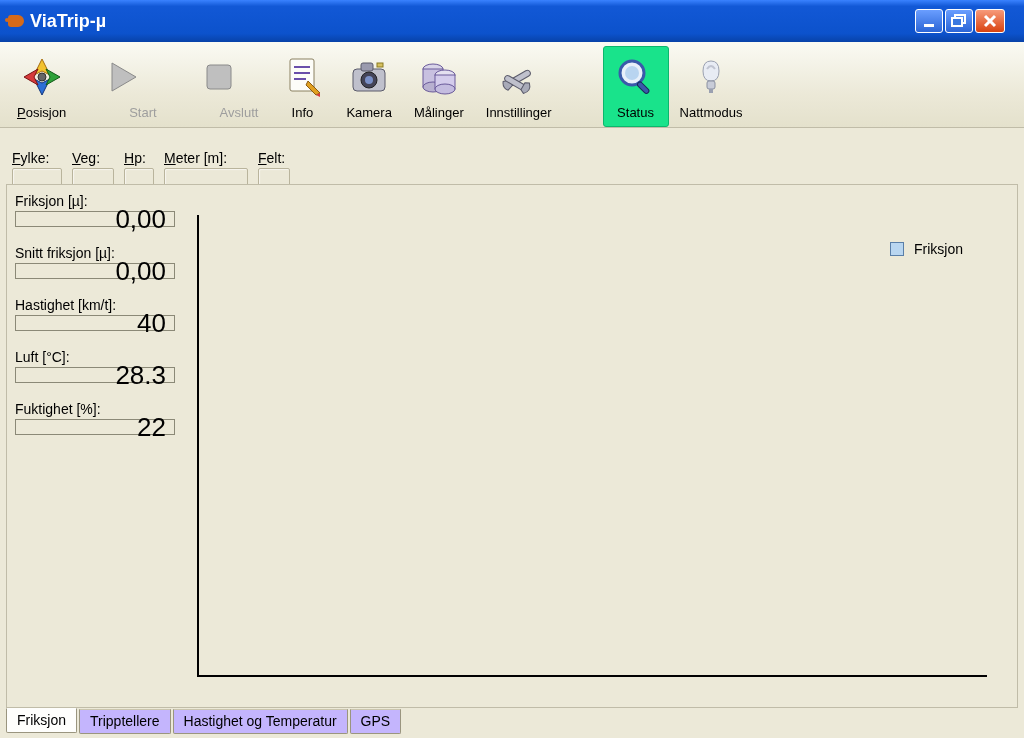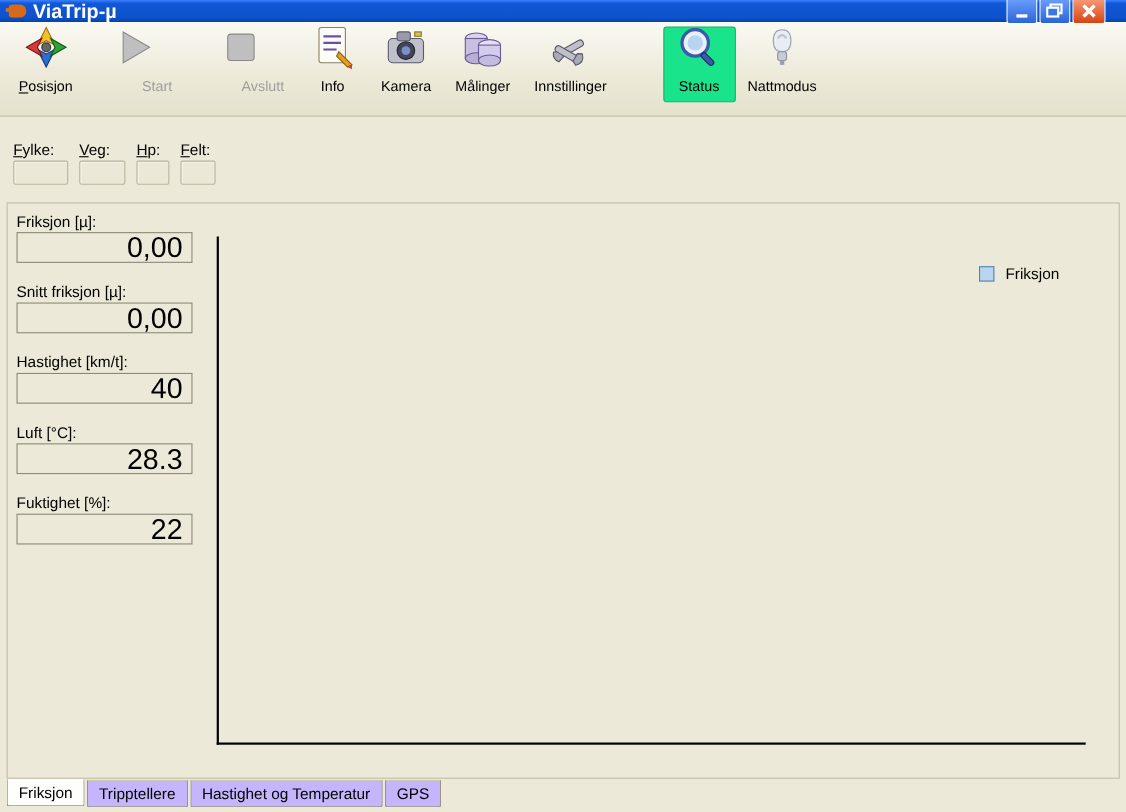--- a/index.html
+++ b/index.html
@@ -1,29 +1,29 @@
 <!DOCTYPE html>
 <html><head>
 <meta charset="utf-8">
 <style>
   * { margin:0; padding:0; box-sizing:border-box; }
   body { font-family:Tahoma, Arial, sans-serif; font-size:13px; background:#ece9d8; width:1024px; height:738px; overflow:hidden; }
 
   
-  .titlebar { height:20px; background:linear-gradient(to bottom,#3a82ff 0%,#1258d6 15%,#0c52cc 80%,#0842a8 100%); display:flex; align-items:center; padding:0 19px 0 8px; color:#fff; font-weight:bold; font-size:18px; }
+  .titlebar { height:42px; background:linear-gradient(to bottom,#3a82ff 0%,#1258d6 15%,#0c52cc 80%,#0842a8 100%); display:flex; align-items:center; padding:0 19px 0 8px; color:#fff; font-weight:bold; font-size:18px; }
   .titlebar .app-icon { width:16px; height:12px; margin-right:6px; background:#d66a1a; border-radius:4px 8px 8px 4px; position:relative; }
   .titlebar .app-icon::before { content:""; position:absolute; left:-3px; top:3px; width:4px; height:4px; background:#d66a1a; border-radius:50%; }
   .titlebar .spacer { flex:1; }
   .titlebar .winbtn { width:28px; height:24px; margin-left:2px; border:1px solid #fff; border-radius:3px; display:flex; align-items:center; justify-content:center; color:#fff; }
   .winbtn.min, .winbtn.max { background:linear-gradient(to bottom,#6a9eff,#2b65d6); }
   .winbtn.close { background:linear-gradient(to bottom,#f79a7a,#d94310); width:30px; }
   .winbtn svg { display:block; }
 
   
-  .toolbar { height:86px; background:linear-gradient(to bottom,#fafaf3 0%,#ece9d8 60%,#e4e1cc 100%); display:flex; align-items:stretch; padding:4px 6px 12px 6px; border-bottom:1px solid #c0bca8; }
+  .toolbar { height:86px; background:linear-gradient(to bottom,#fafaf3 0%,#ece9d8 60%,#e4e1cc 100%); display:flex; align-items:stretch; padding:4px 6px 0 6px; border-bottom:1px solid #c0bca8; }
   .tbtn { display:flex; flex-direction:column; align-items:center; justify-content:flex-end; padding:2px 10px 6px 10px; border:1px solid transparent; border-radius:3px; cursor:pointer; }
   .tbtn .ticon { width:44px; height:44px; display:flex; align-items:center; justify-content:center; position:relative; }
   .tbtn .tlabel { margin-top:6px; white-space:nowrap; }
   .tbtn.disabled .tlabel { color:#9e9e9e;margin-left:41px; }
   .tbtn.active { background:#19e38b; border-color:#0cb66d;margin-left:40px; }
   .tbtn .underline { text-decoration:underline; }
 
   
   .fieldbar { display:flex; gap:10px; padding:6px 12px 4px 12px;margin-top:16px; }
   .fgroup { display:flex; flex-direction:column; }
@@ -36,21 +36,21 @@
   .fbox.w-meter { width:84px; }
   .fbox.w-felt { width:32px; }
 
   
   .main { position:absolute; left:6px; right:6px; top:184px; bottom:30px; border:1px solid #c0bca8; background:#ece9d8; }
 
   
   .measure-stack { position:absolute; left:8px; top:8px; width:160px; }
   .mgroup { margin-bottom:18px; }
   .mgroup .mlabel { font-size:14px; margin-bottom:2px; }
-  .mgroup .mval { height:28px; border:1px solid #8b8977; background:#ece9d8; display:flex; align-items:center; justify-content:flex-end; padding:0 8px; font-size:26px; font-family:Arial,sans-serif; }
+  .mgroup .mval { height:16px; border:1px solid #8b8977; background:#ece9d8; display:flex; align-items:center; justify-content:flex-end; padding:0 8px; font-size:26px; font-family:Arial,sans-serif; }
 
   
   .chart { position:absolute; left:190px; top:30px; right:30px; bottom:30px; border-left:2px solid #000; border-bottom:2px solid #000; }
 
   
   .legend { position:absolute; right:54px; top:56px; display:flex; align-items:center; gap:10px; font-size:14px; }
   .legend .lswatch { width:14px; height:14px; border:1px solid #5a7fa8; background:#b9d6f0; }
 
   
   .tabs { position:absolute; left:6px; bottom:4px; display:flex; gap:2px; }
@@ -205,20 +205,24 @@
   </div>
   <div class="fgroup">
     <div class="flabel"><span class="underline">V</span><span>eg:</span></div>
     <div class="fbox w-veg"></div>
   </div>
   <div class="fgroup">
     <div class="flabel"><span class="underline">H</span><span>p:</span></div>
     <div class="fbox w-hp"></div>
   </div>
   <div class="fgroup">
+    <div class="flabel"><span class="underline">M</span><span>eter [m]:</span></div>
+    <div class="fbox w-meter"></div>
+  </div>
+  <div class="fgroup">
     <div class="flabel"><span class="underline">F</span><span>elt:</span></div>
     <div class="fbox w-felt"></div>
   </div>
 </div>
 
 <div class="main">
 
   <div class="measure-stack">
     <div class="mgroup">
       <div class="mlabel">Friksjon [µ]:</div>

